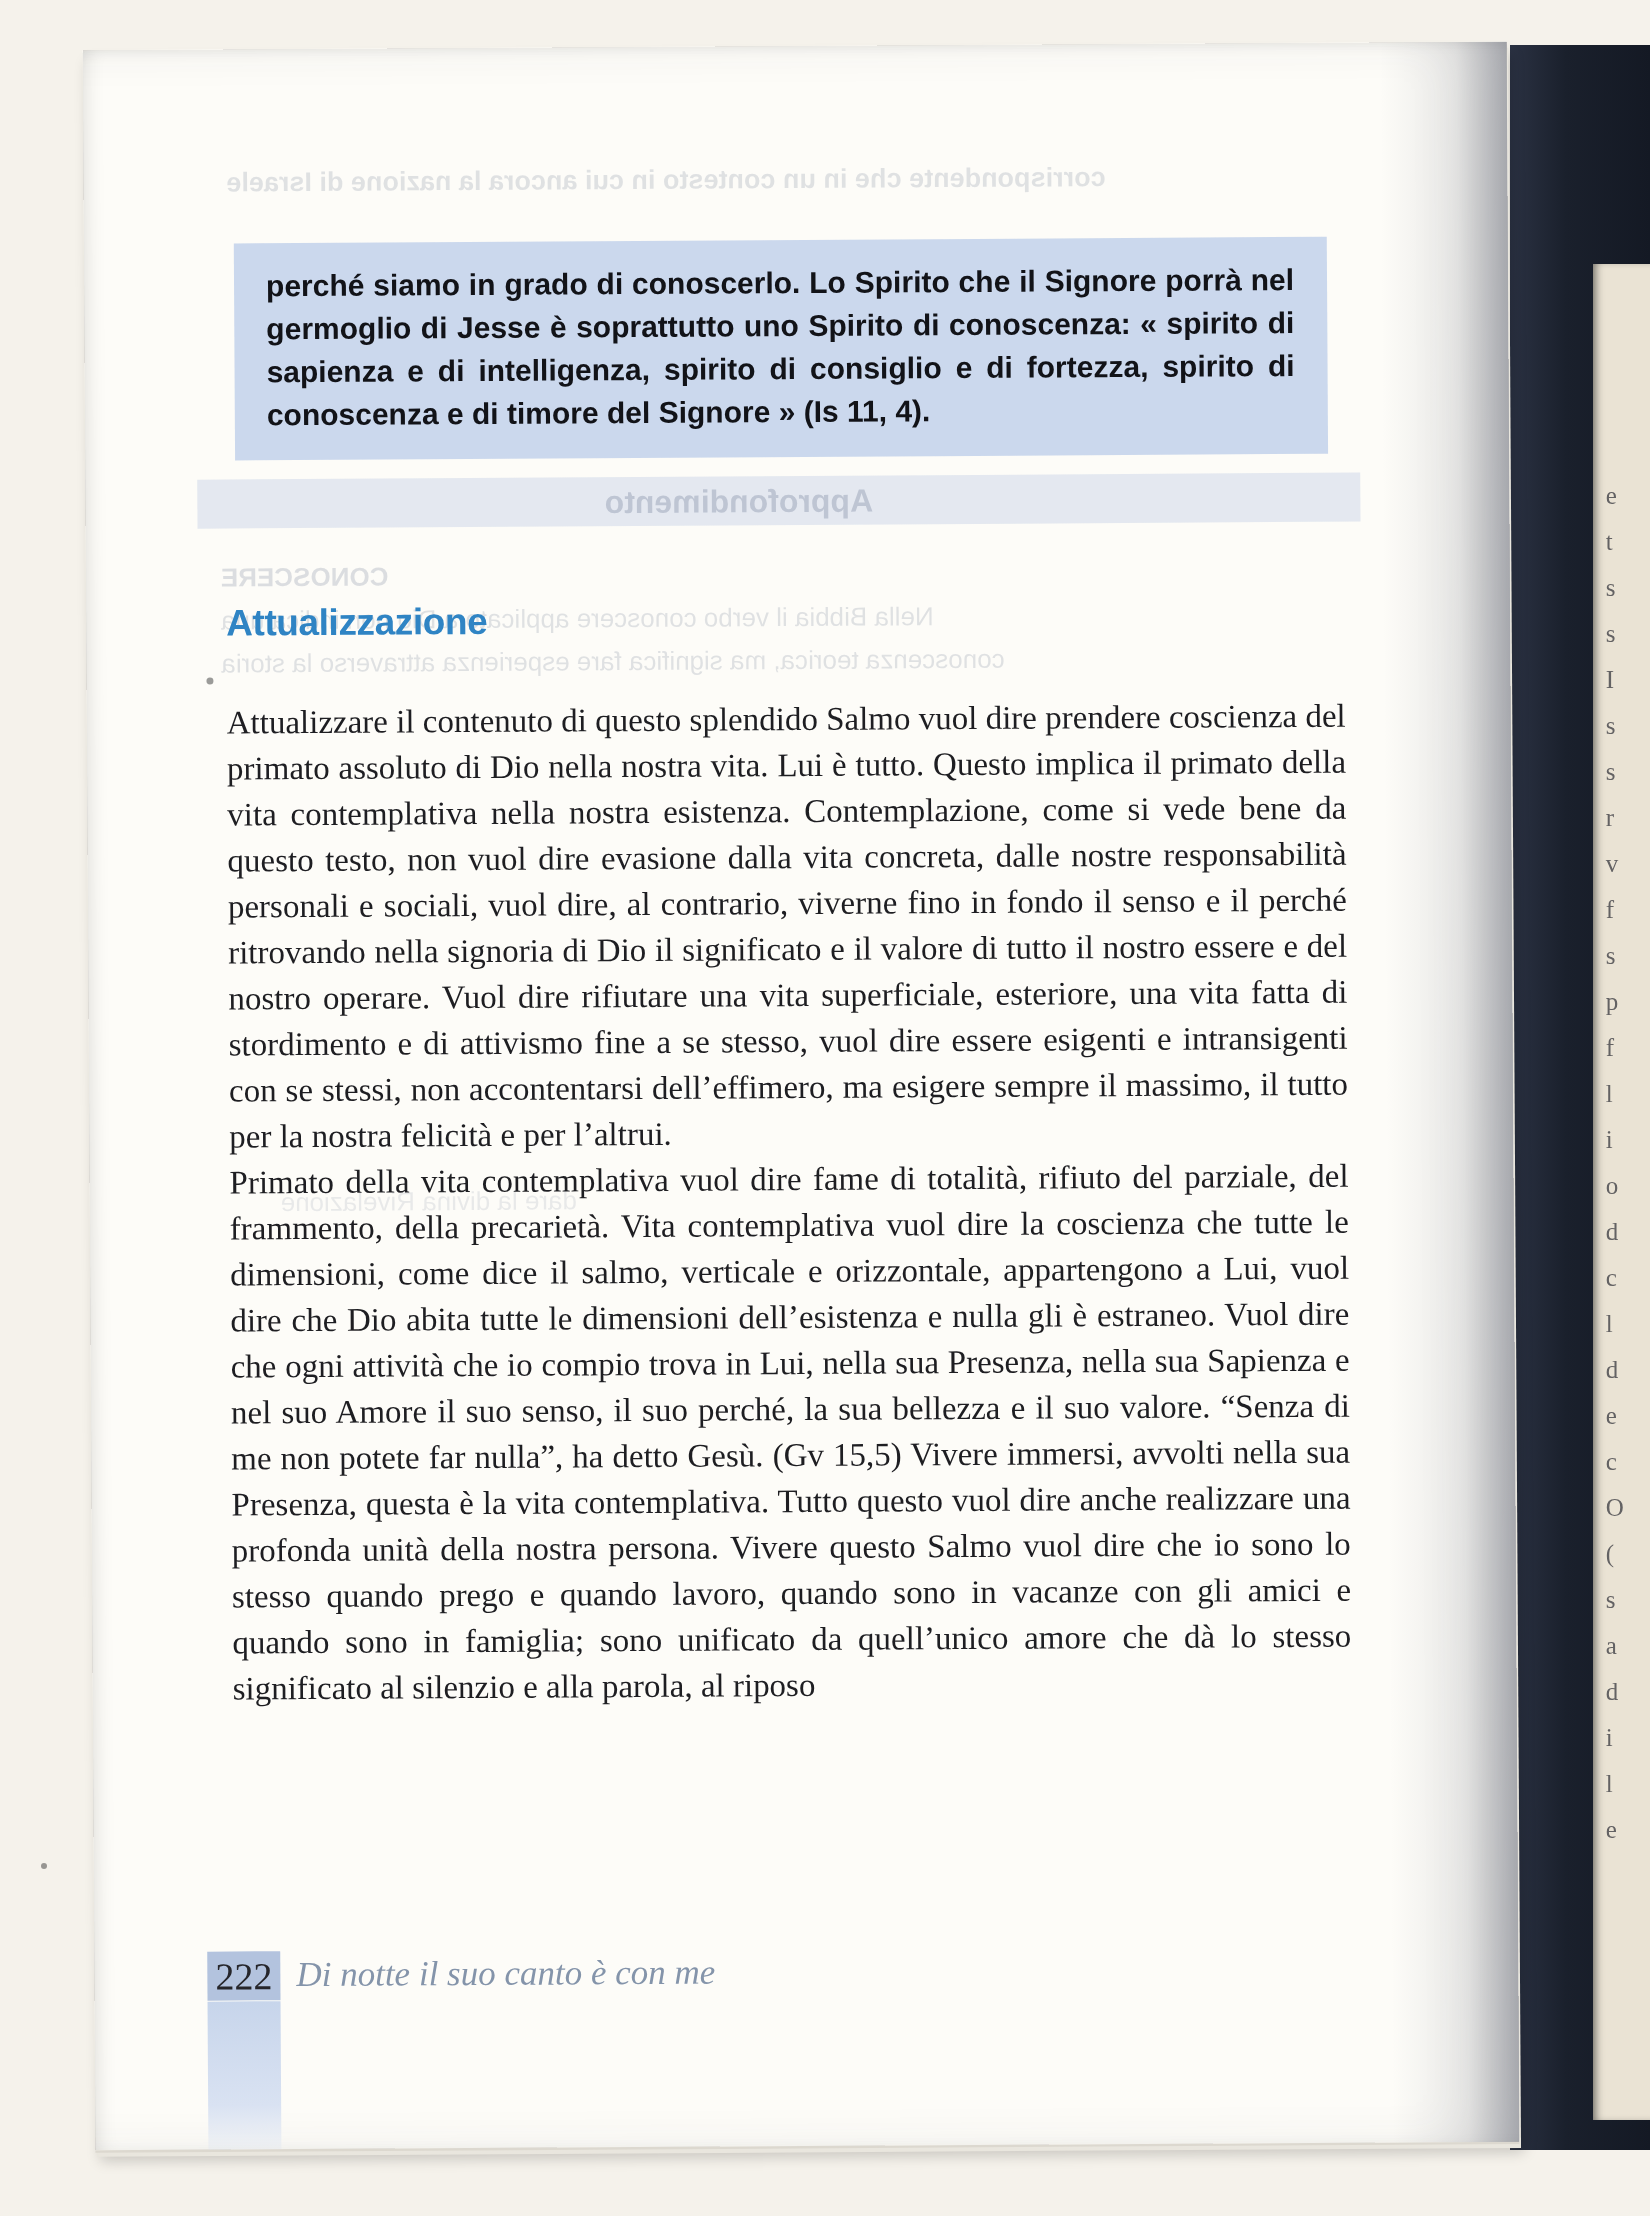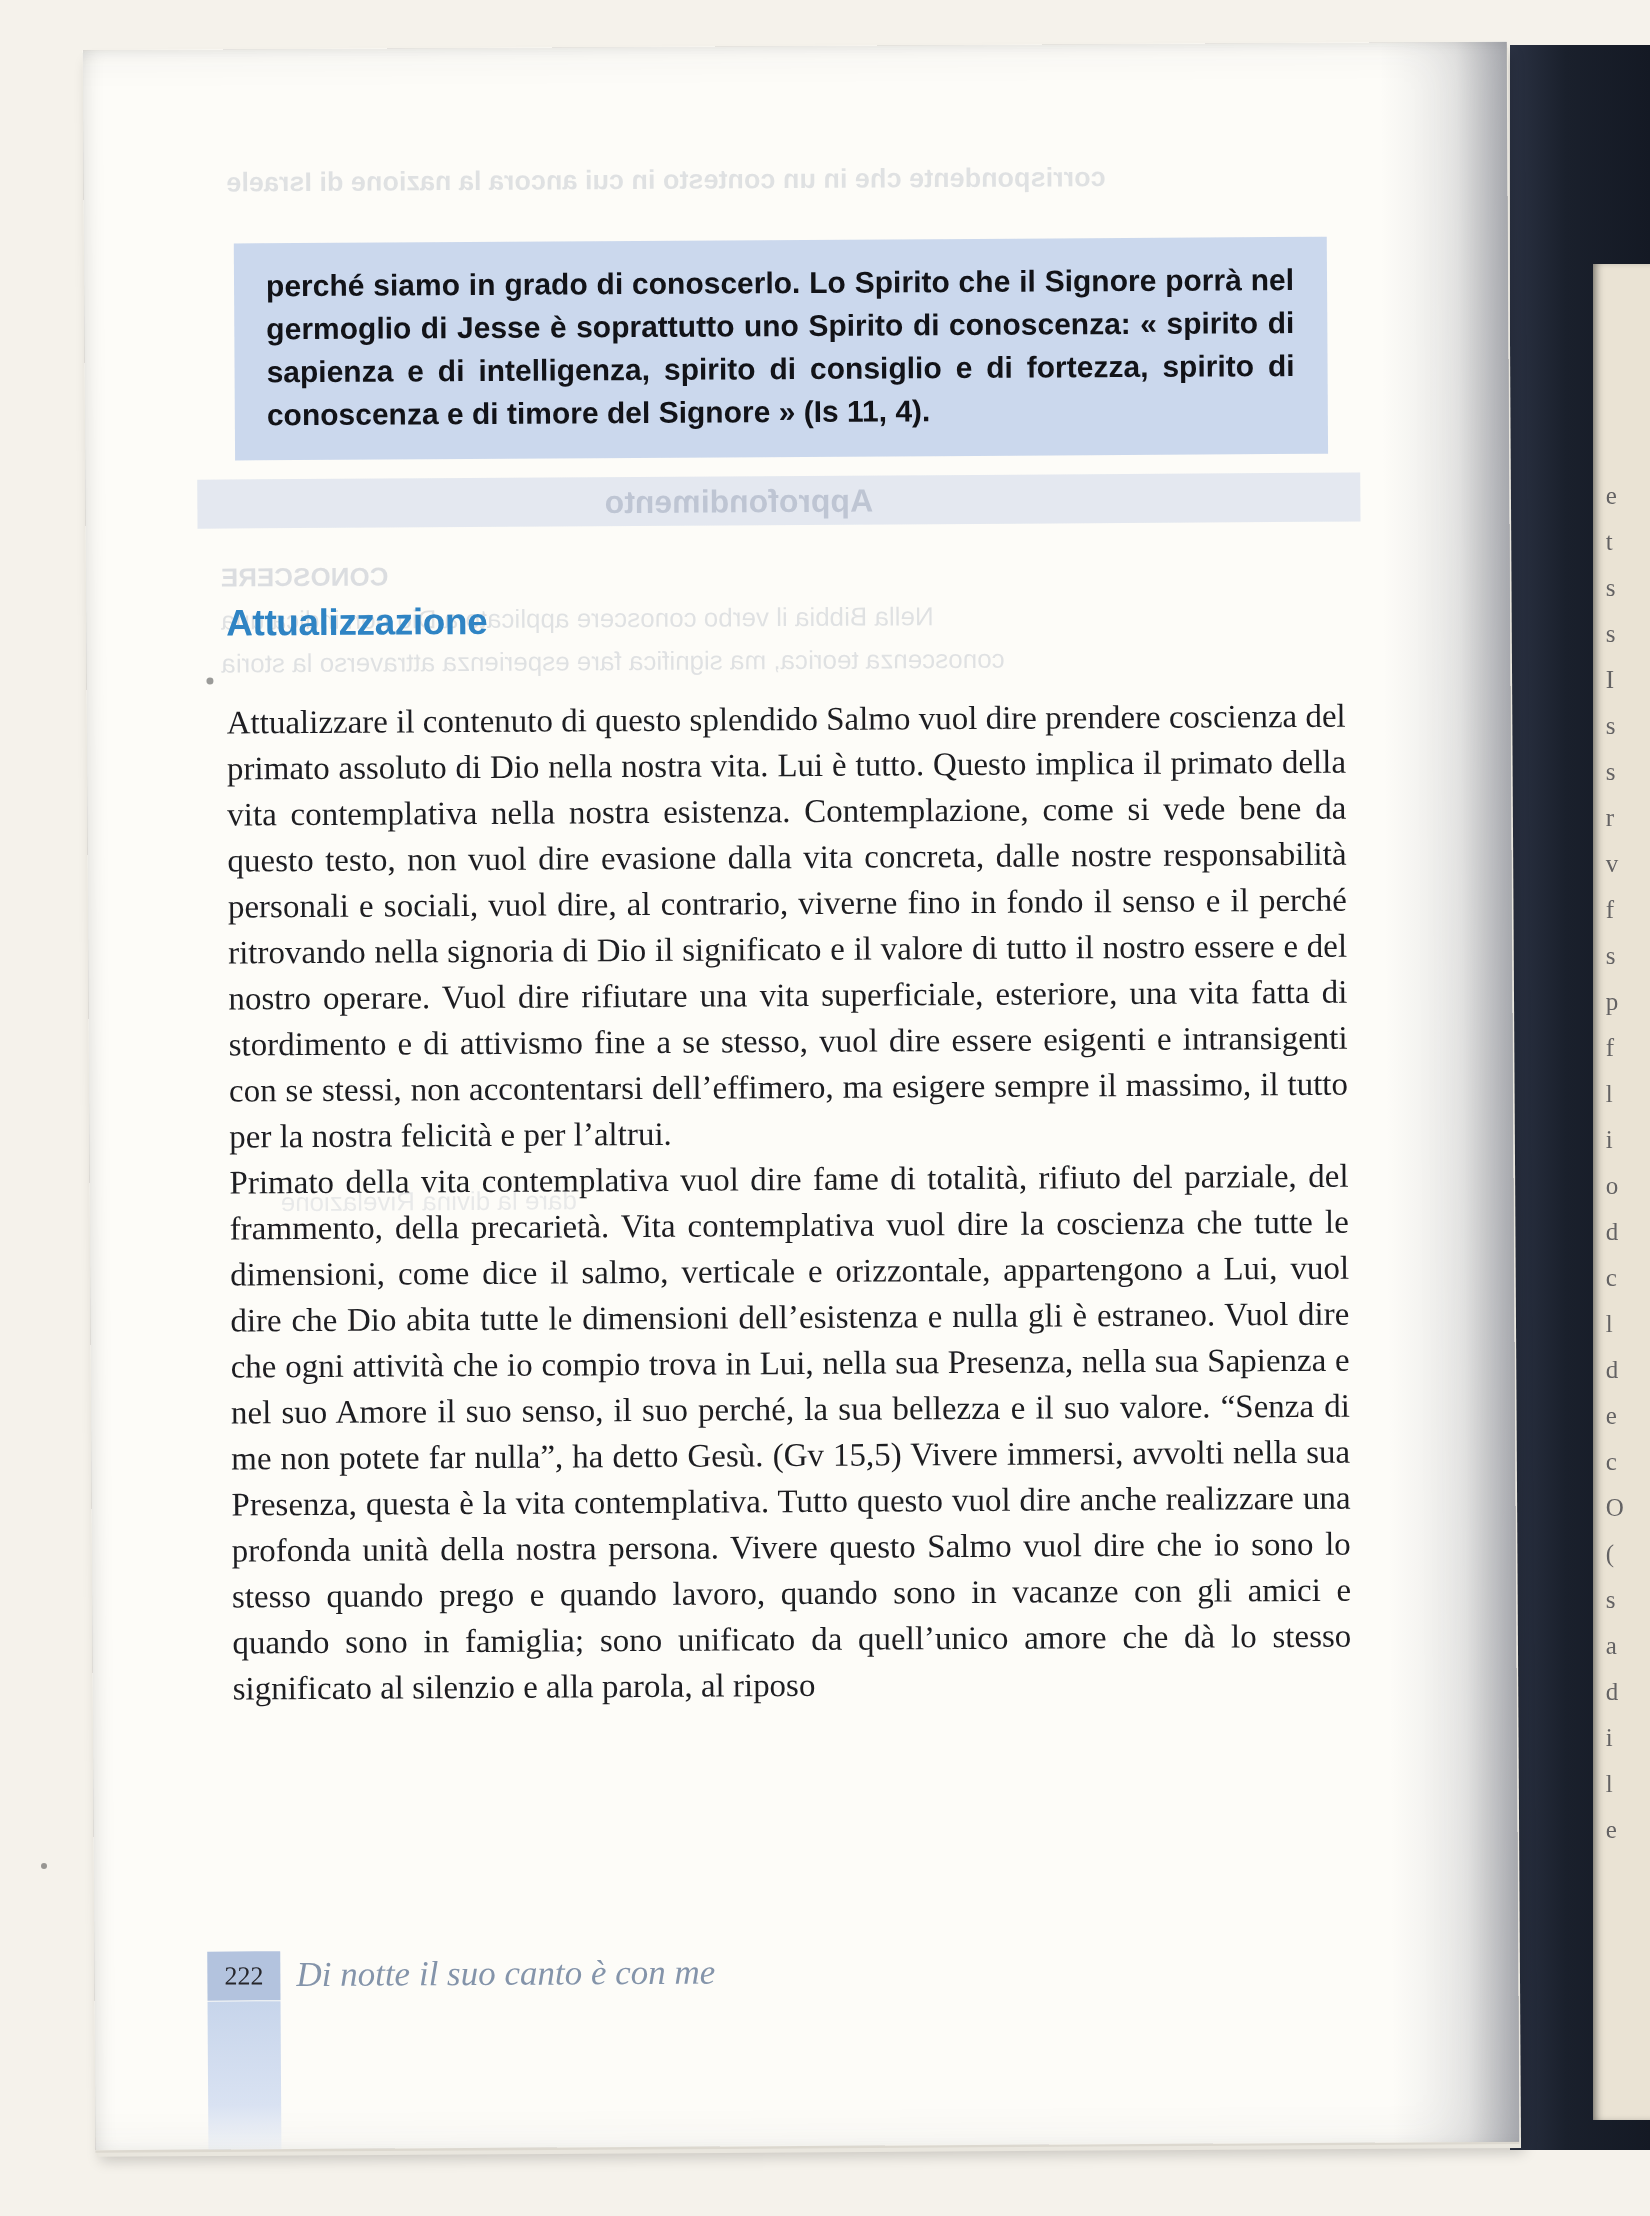--- a/index.html
+++ b/index.html
@@ -129,21 +129,21 @@
   .body-text p { margin: 0; }
 
   
   .pagenum-box {
     position: absolute;
     left: 113px; top: 1902px;
     width: 73px; height: 49px;
     background: #b3c3de;
     display: flex; align-items: center; justify-content: center;
     font-family: "Liberation Serif", "DejaVu Serif", serif;
-    font-size: 26px; color: #26262b;
+    font-size: 38px; color: #26262b;
     z-index: 2;
   }
   .footer-strip {
     position: absolute;
     left: 113px; top: 1952px;
     width: 73px; height: 148px;
     background: linear-gradient(to bottom, #c7d5eb, #d9e2f2 70%, rgba(217,226,242,0.25));
     z-index: 1;
   }
   .running-title {

